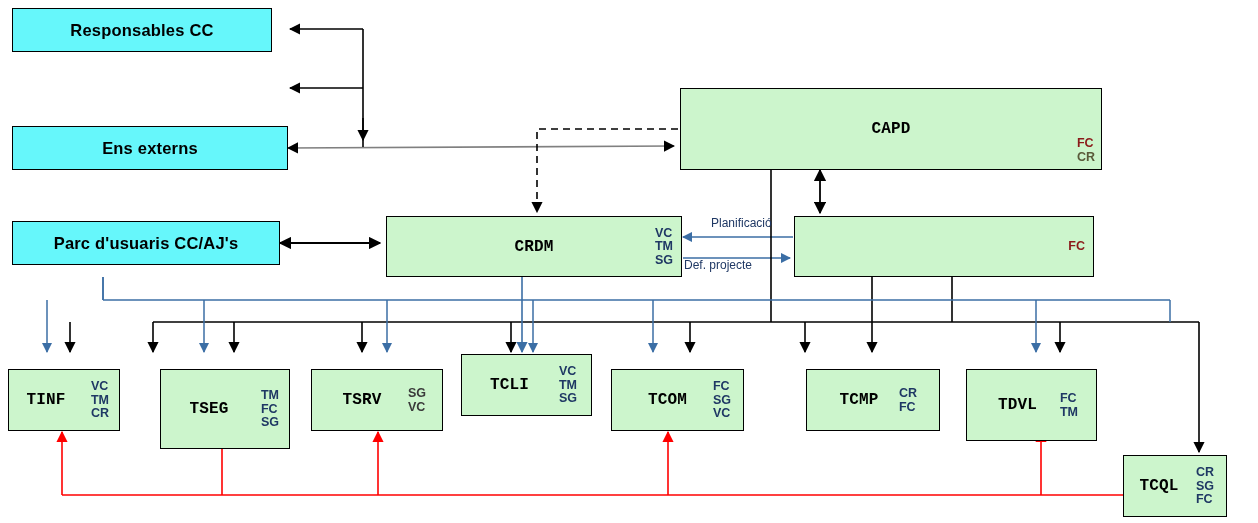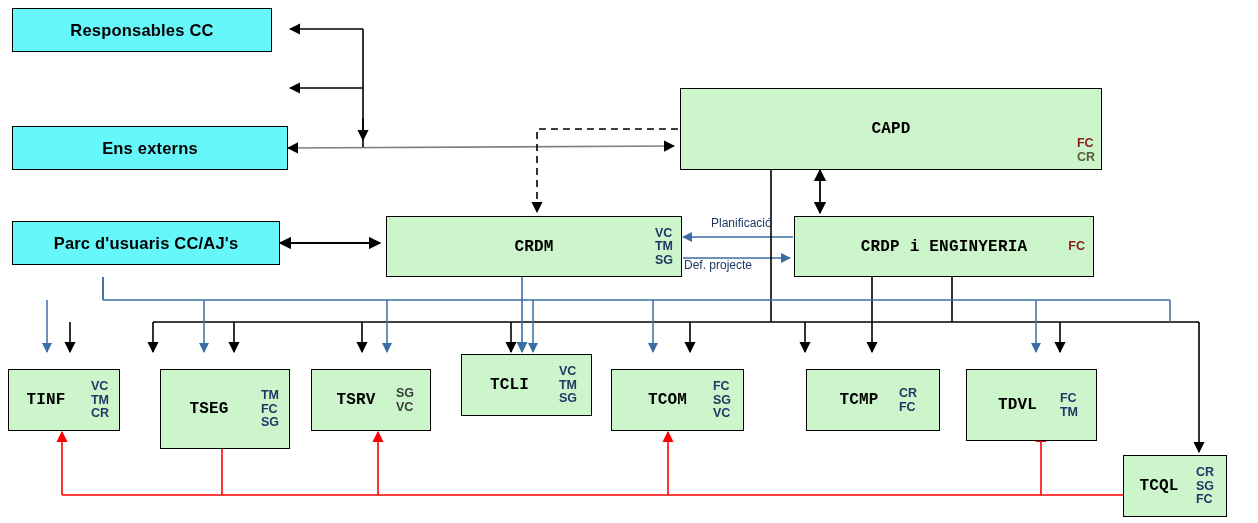--- a/index.html
+++ b/index.html
@@ -142,21 +142,20 @@
   <div class="node green" style="left:386px;top:216px;width:296px;height:61px;">
     <span class="title">CRDM</span>
     <span class="codes" style="right:8px;">
       <span style="color:#1f3864;">VC</span>
       <span style="color:#1f3864;">TM</span>
       <span style="color:#1f3864;">SG</span>
     </span>
   </div>
 
   <div class="node green" style="left:794px;top:216px;width:300px;height:61px;">
-    <span class="title">CRDP i ENGINYERIA</span>
     <span class="codes" style="right:8px;">
       <span style="color:#8b1a1a;">FC</span>
     </span>
   </div>
 
   <div class="edge-label" style="left:711px;top:216px;">Planificació</div>
   <div class="edge-label" style="left:684px;top:258px;">Def. projecte</div>
 
   <div class="node green" style="left:8px;top:369px;width:112px;height:62px;">
     <span class="title" style="margin-right:36px;">TINF</span>
@@ -169,21 +168,21 @@
 
   <div class="node green" style="left:160px;top:369px;width:130px;height:80px;">
     <span class="title" style="margin-right:32px;">TSEG</span>
     <span class="codes" style="right:10px;">
       <span style="color:#1f3864;">TM</span>
       <span style="color:#1f3864;">FC</span>
       <span style="color:#1f3864;">SG</span>
     </span>
   </div>
 
-  <div class="node green" style="left:311px;top:369px;width:120px;height:62px;">
+  <div class="node green" style="left:311px;top:369px;width:132px;height:62px;">
     <span class="title" style="margin-right:30px;">TSRV</span>
     <span class="codes" style="right:16px;">
       <span style="color:#3a3a3a;">SG</span>
       <span style="color:#3a3a3a;">VC</span>
     </span>
   </div>
 
   <div class="node green" style="left:461px;top:354px;width:131px;height:62px;justify-content:center;">
     <span class="title" style="margin-right:34px;">TCLI</span>
     <span class="codes" style="right:14px;">

